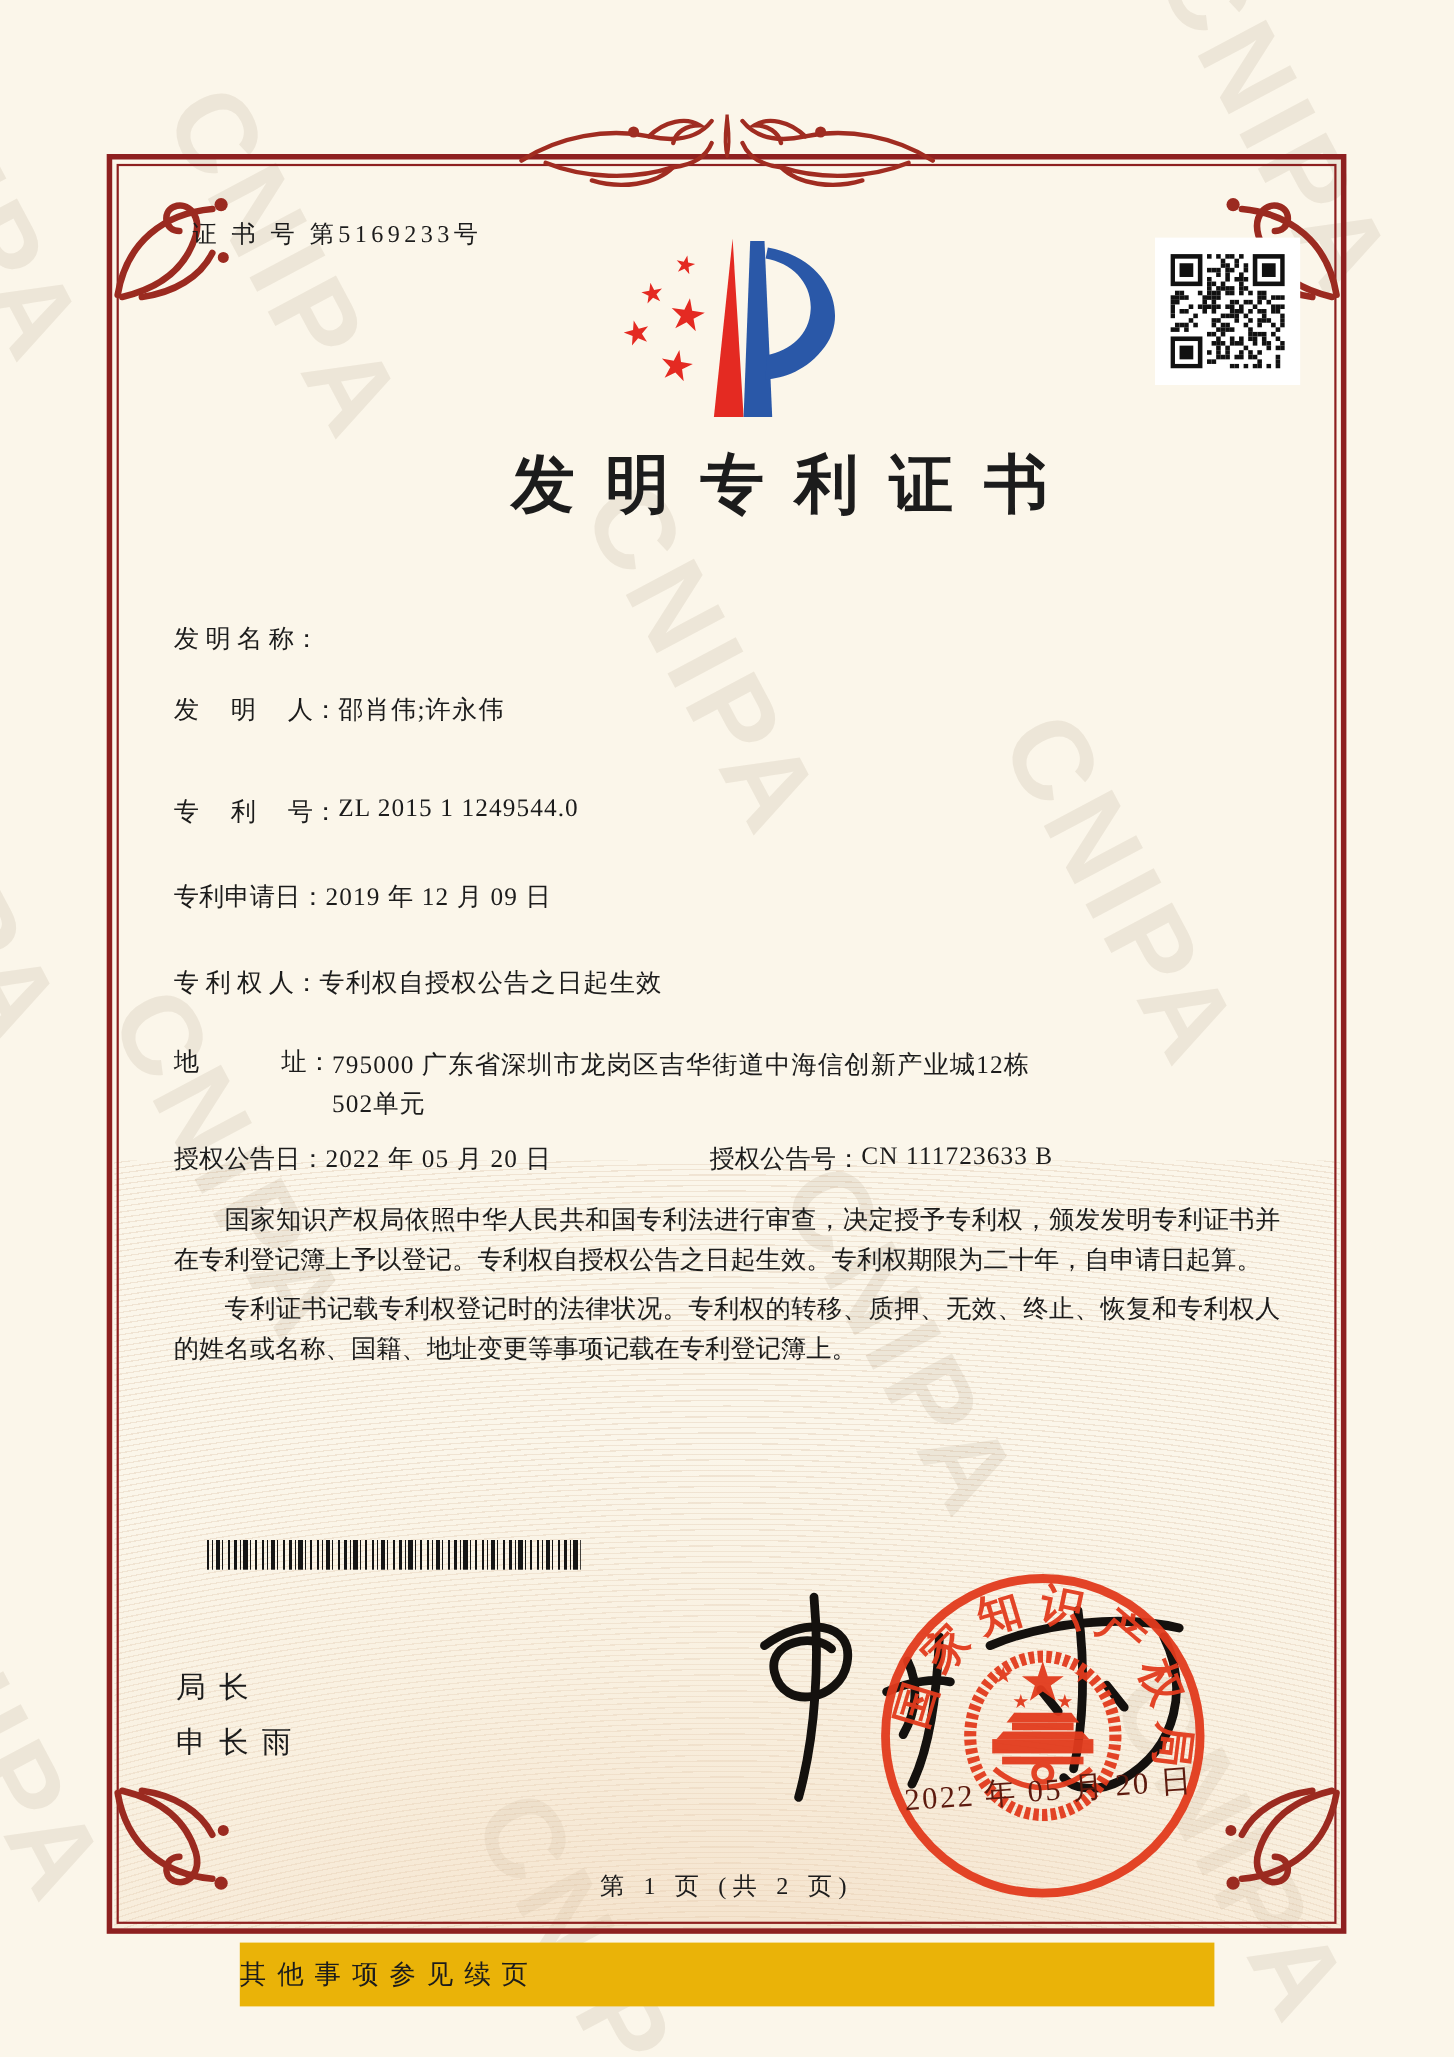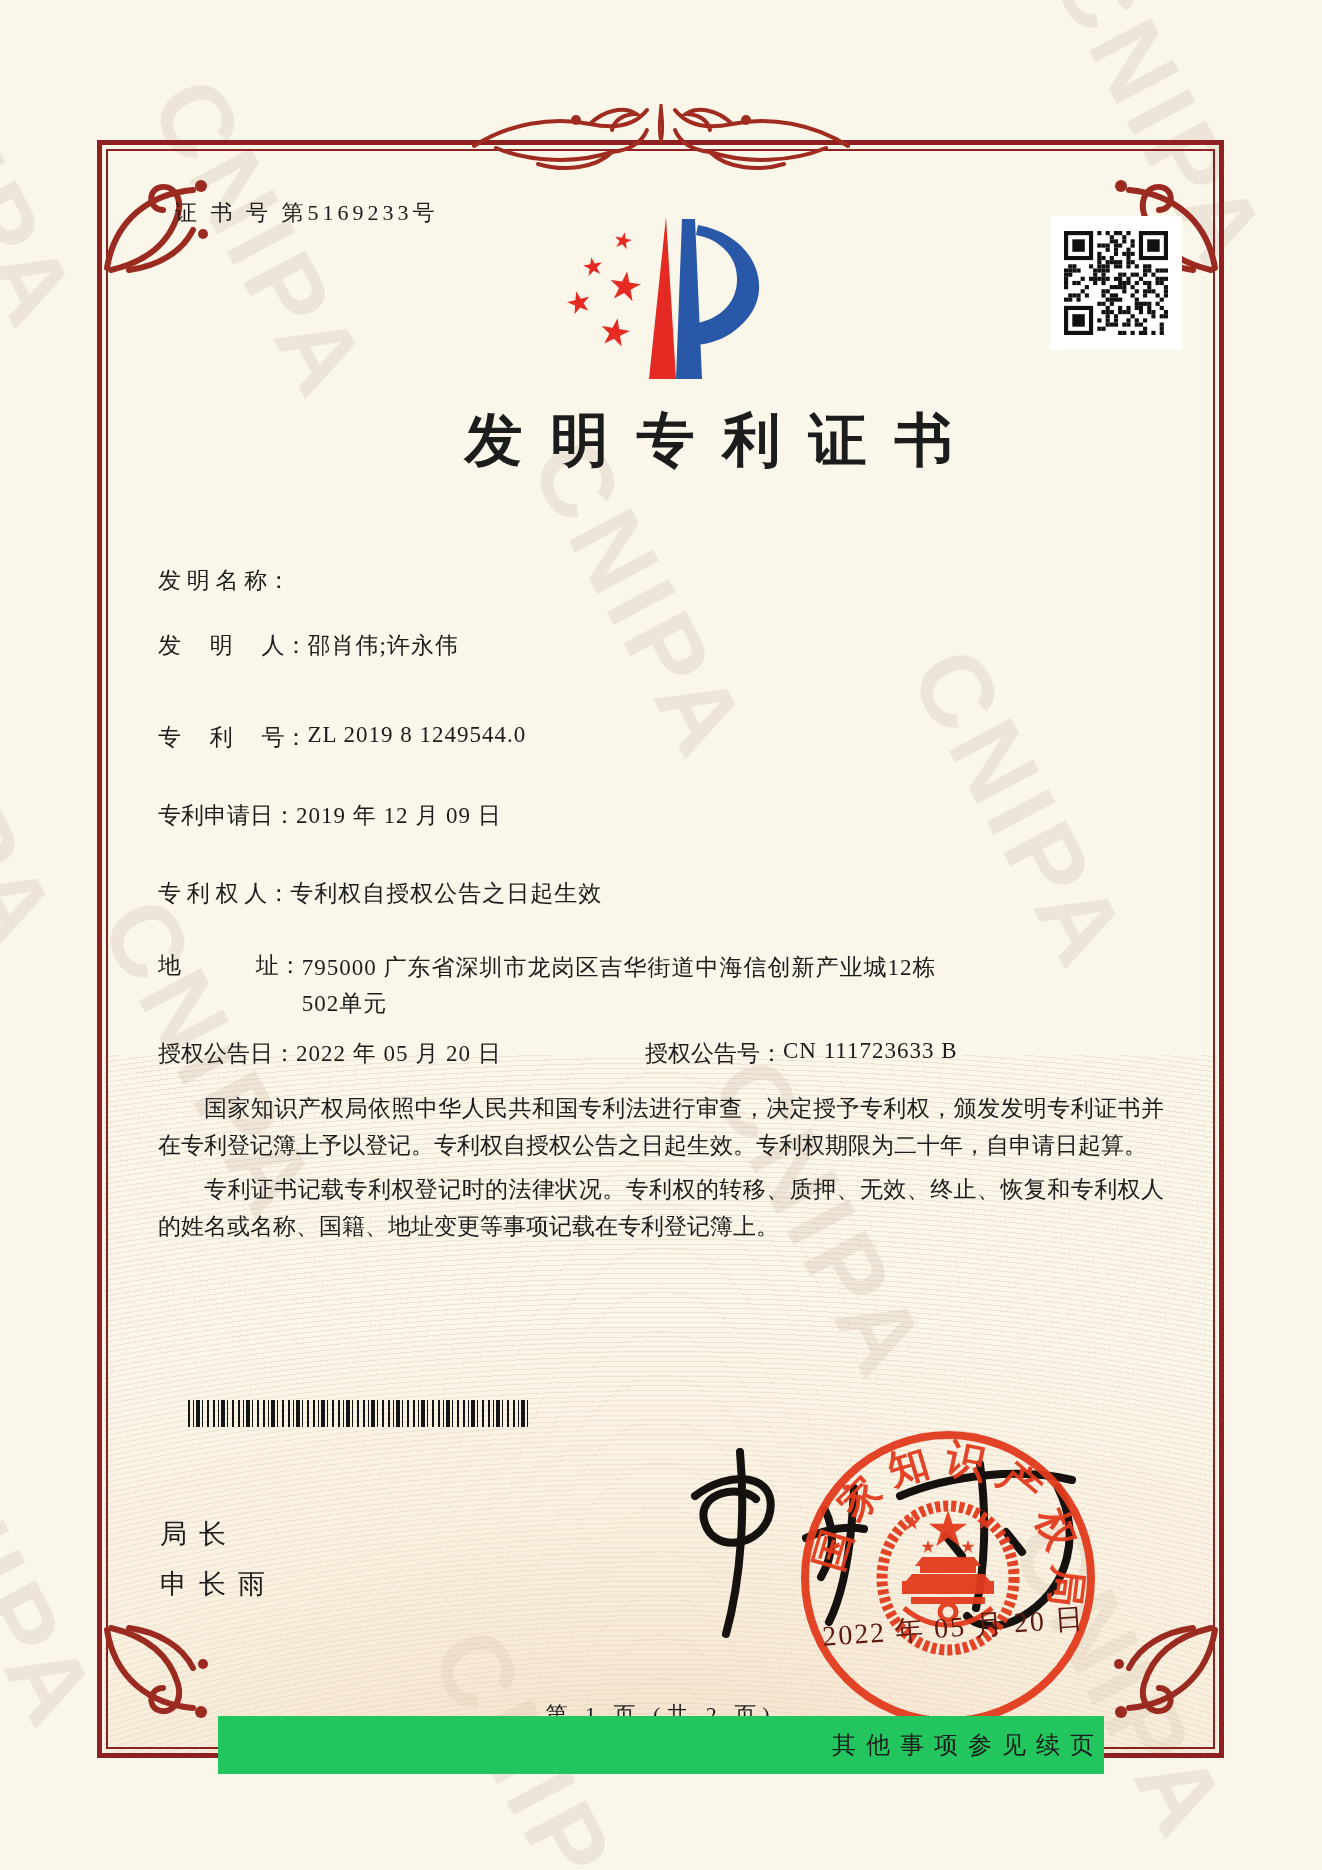--- a/index.html
+++ b/index.html
@@ -35,22 +35,22 @@
     repeating-linear-gradient(90deg,#151515 0 2px,rgba(0,0,0,0) 2px 5px,#151515 5px 6px,
       rgba(0,0,0,0) 6px 8px,#151515 8px 12px,rgba(0,0,0,0) 12px 14px,#151515 14px 15px,
       rgba(0,0,0,0) 15px 19px,#151515 19px 21px,rgba(0,0,0,0) 21px 25px);}
   .sig-title{position:absolute;left:160px;top:1516px;font-size:27px;letter-spacing:12px;}
   .sig-name{position:absolute;left:160px;top:1566px;font-size:27px;letter-spacing:12px;}
   .signature{position:absolute;left:600px;top:1436px;}
   .seal{position:absolute;left:798px;top:1428px;opacity:.95;}
   .seal-date{position:absolute;left:822px;top:1608px;width:280px;font-size:28px;letter-spacing:2px;
              color:#5d1a0e;transform:rotate(-4deg);white-space:nowrap;}
   .page-info{position:absolute;left:97px;top:1700px;width:1127px;text-align:center;font-size:22px;letter-spacing:6px;}
-  .band{position:absolute;left:218px;top:1716px;width:886px;height:58px;background:#22c55e;
-        display:flex;align-items:center;justify-content:flex-end;}
+  .band{position:absolute;left:218px;top:1766px;width:886px;height:58px;background:#eab308;
+        display:flex;align-items:center;justify-content:flex-start;}
   .band-text{font-size:24px;letter-spacing:10px;}
 </style>
 </head>
 <body>
 
 <div class="page">
 
   <div class="wm" style="left:-60px;top:-10px">CNIPA</div>
   <div class="wm" style="left:230px;top:60px">CNIPA</div>
   <div class="wm" style="left:1130px;top:-70px">CNIPA</div>
@@ -353,21 +353,21 @@
 
   <div class="field" style="top:565px">
     <span class="lab">发 明 名 称：</span>
   </div>
   <div class="field" style="top:630px">
     <span class="lab">发　 明　 人：</span>
       <span class="val">邵肖伟;许永伟</span>
   </div>
   <div class="field" style="top:722px">
     <span class="lab">专　 利　 号：</span>
-      <span class="val">ZL 2019 8 1249544.0</span>
+      <span class="val">ZL 2015 1 1249544.0</span>
   </div>
   <div class="field" style="top:800px">
     <span class="lab">专利申请日：</span>
       <span class="val">2019 年 12 月 09 日</span>
   </div>
   <div class="field" style="top:878px">
     <span class="lab">专 利 权 人：</span>
       <span class="val">专利权自授权公告之日起生效</span>
   </div>
   <div class="field f-addr" style="top:950px">

